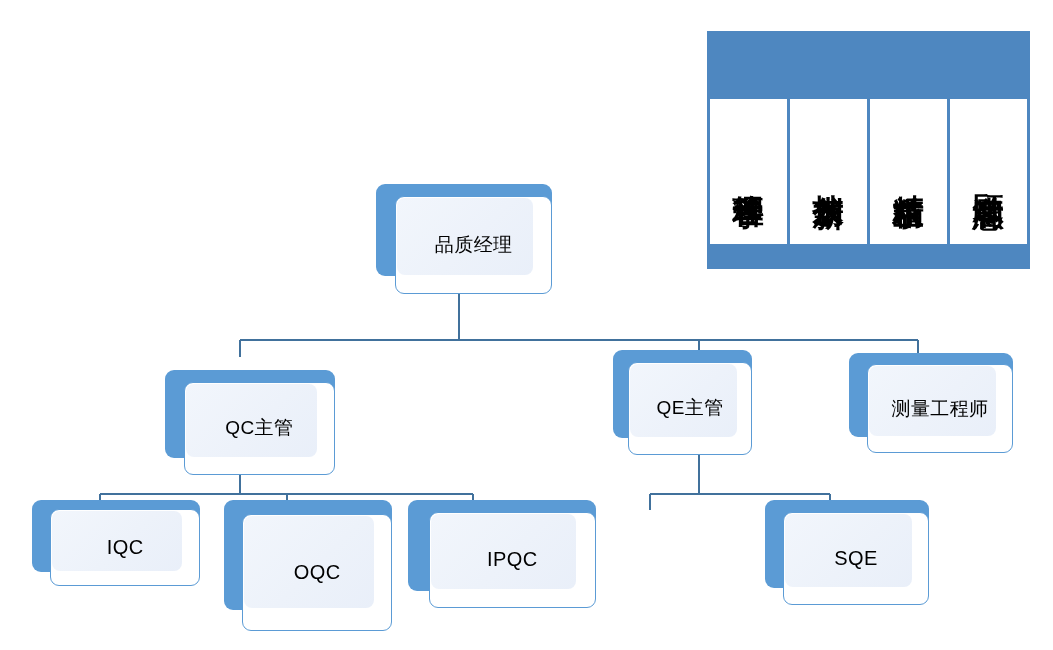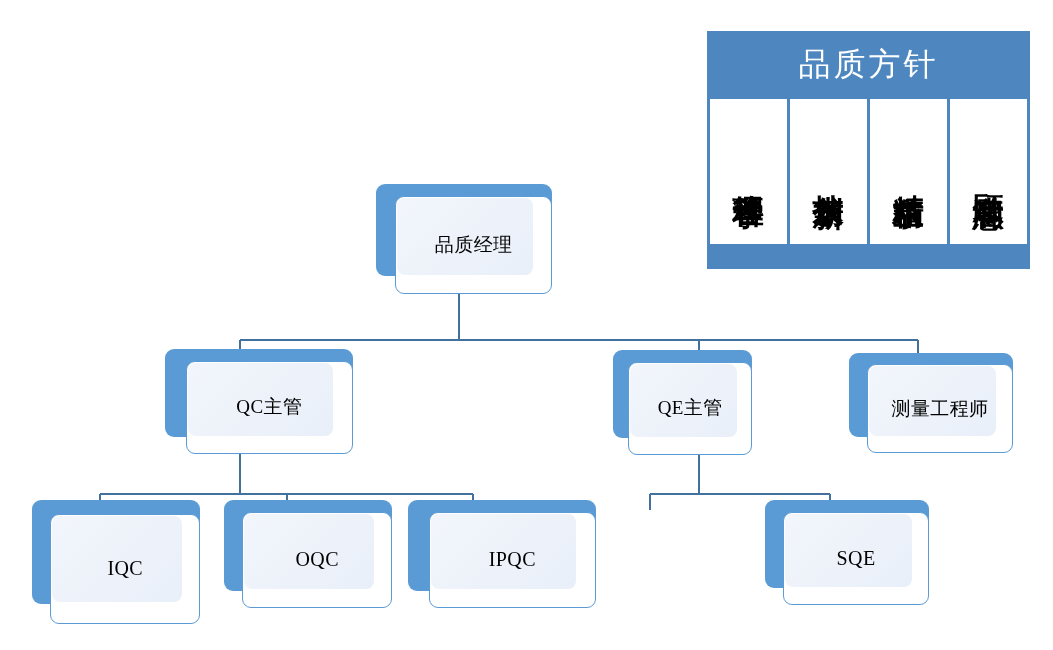--- a/index.html
+++ b/index.html
@@ -27,21 +27,20 @@
     position: absolute;
     left: 0; top: 0;
     width: 1053px;
     height: 650px;
     pointer-events: none;
   }
 
   
   .node {
     position: absolute;
-    font-family: Liberation Serif, serif;
   }
   .node .shadow {
     position: absolute;
     left: 0;
     top: 0;
     width: 100%;
     height: 84%;
     background: #5B9BD5;
     border-radius: 9px;
   }
@@ -163,21 +162,21 @@
   </svg>
 
   <div class="node lvl1" style="left:376px; top:184px; width:176px; height:110px;">
     <div class="shadow"></div>
     <div class="card">
       <div class="panel"></div>
     </div>
     <div class="label">品质经理</div>
   </div>
 
-  <div class="node lvl2" style="left:165px; top:349px; width:188px; height:105px;">
+  <div class="node lvl2" style="left:165px; top:370px; width:170px; height:105px;">
     <div class="shadow"></div>
     <div class="card">
       <div class="panel"></div>
     </div>
     <div class="label">QC主管</div>
   </div>
 
   <div class="node lvl2" style="left:613px; top:350px; width:139px; height:105px;">
     <div class="shadow"></div>
     <div class="card">
@@ -187,29 +186,29 @@
   </div>
 
   <div class="node lvl2" style="left:849px; top:353px; width:164px; height:100px;">
     <div class="shadow"></div>
     <div class="card">
       <div class="panel"></div>
     </div>
     <div class="label">测量工程师</div>
   </div>
 
-  <div class="node lvl3" style="left:32px; top:500px; width:168px; height:124px;">
+  <div class="node lvl3" style="left:32px; top:500px; width:168px; height:86px;">
     <div class="shadow"></div>
     <div class="card">
       <div class="panel"></div>
     </div>
     <div class="label">IQC</div>
   </div>
 
-  <div class="node lvl3" style="left:224px; top:500px; width:168px; height:108px;">
+  <div class="node lvl3" style="left:224px; top:500px; width:168px; height:131px;">
     <div class="shadow"></div>
     <div class="card">
       <div class="panel"></div>
     </div>
     <div class="label">OQC</div>
   </div>
 
   <div class="node lvl3" style="left:408px; top:500px; width:188px; height:108px;">
     <div class="shadow"></div>
     <div class="card">
@@ -221,21 +220,20 @@
 
   <div class="node lvl3" style="left:765px; top:500px; width:164px; height:105px;text-align:right;">
     <div class="shadow"></div>
     <div class="card">
       <div class="panel"></div>
     </div>
     <div class="label">SQE</div>
   </div>
 
   <div id="policy-table">
-    <div id="policy-title">品质方针</div>
     <div id="policy-cells">
       <div class="policy-cell">
         <span class="vtext">管理科学</span>
       </div>
       <div class="policy-cell">
         <span class="vtext">技术创新</span>
       </div>
       <div class="policy-cell">
         <span class="vtext">精益求精</span>
       </div>

